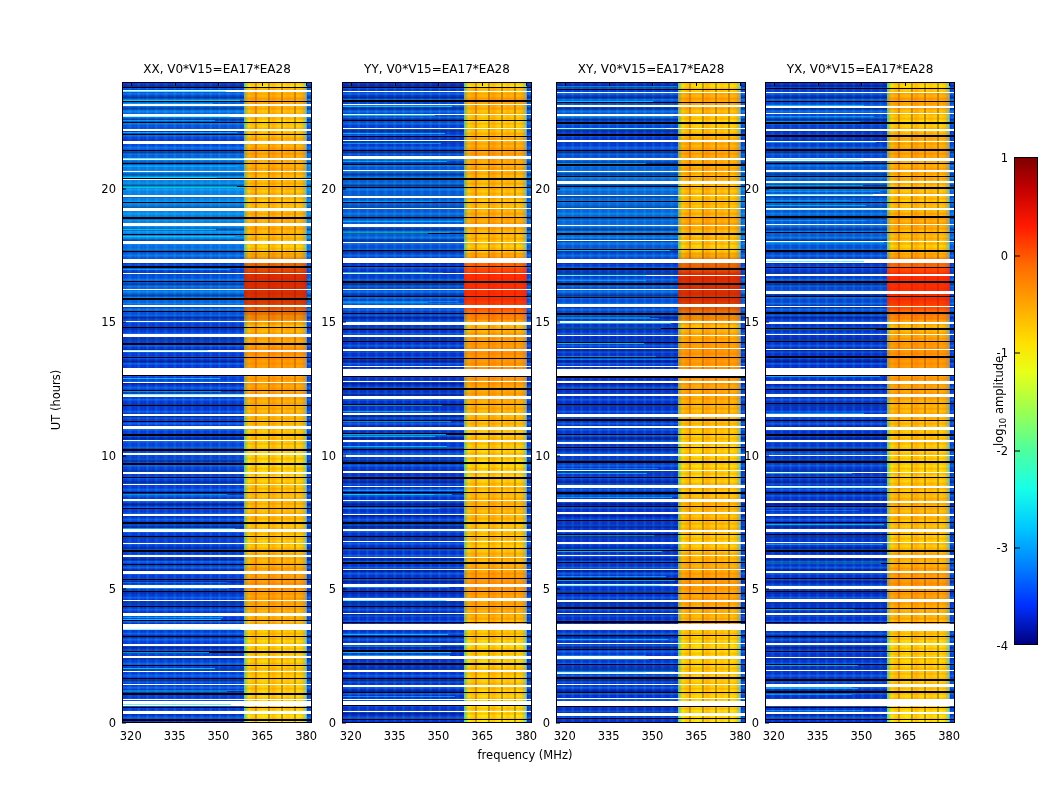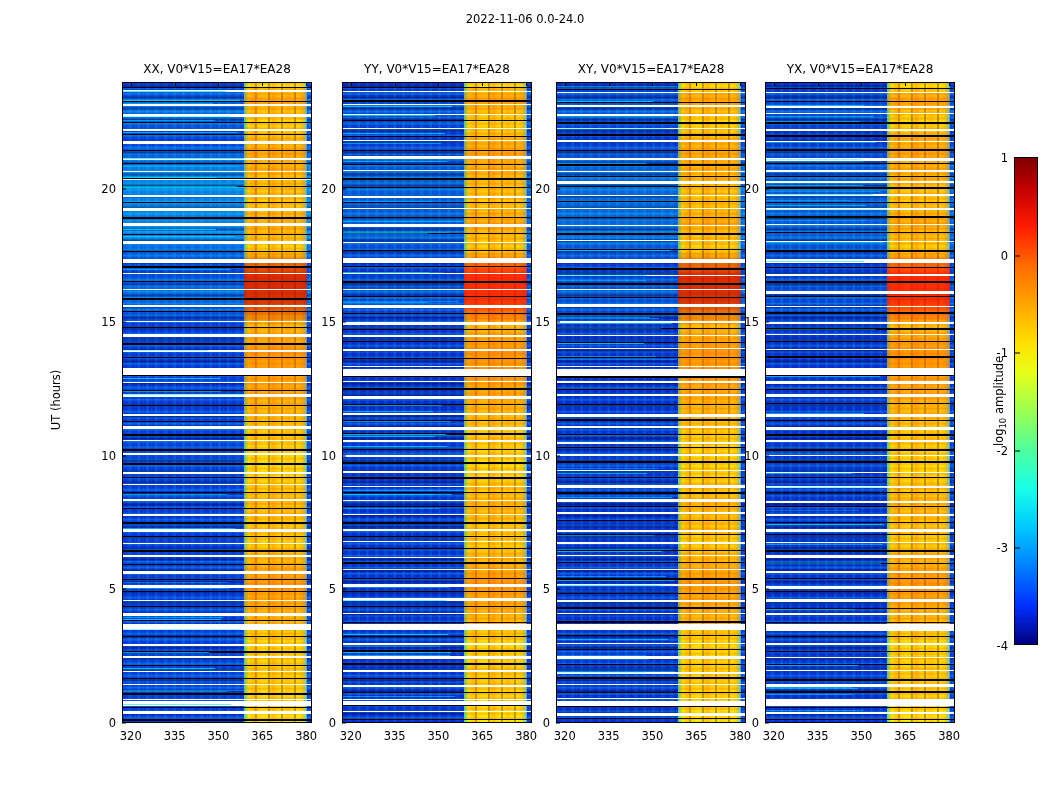--- a/index.html
+++ b/index.html
@@ -165,23 +165,23 @@
   .cbar-label{position:absolute;left:1000px;top:401px;
     transform:translate(-50%,-50%) rotate(-90deg);
     font-size:11.5px;white-space:nowrap;}
   .sub{font-size:8.5px;vertical-align:sub;}
 </style>
 </head>
 <body>
 
 <div class="fig">
 
-  <div class="fig-title">2022-11-06 0.0-24.0</div>
 
   <div class="ylabel">UT (hours)</div>
+  <div class="xlabel">frequency (MHz)</div>
 
   <div class="panel p-xx" style="left:122px;width:190px;">
     <div class="panel-title">XX, V0*V15=EA17*EA28</div>
     <div class="axes">
       <div class="noise noise-a"></div>
       <div class="noise noise-b"></div>
       <div class="hmod"></div>
       <div class="noise noise-c"></div>
       <div class="band">
         <div class="band-tex"></div>

